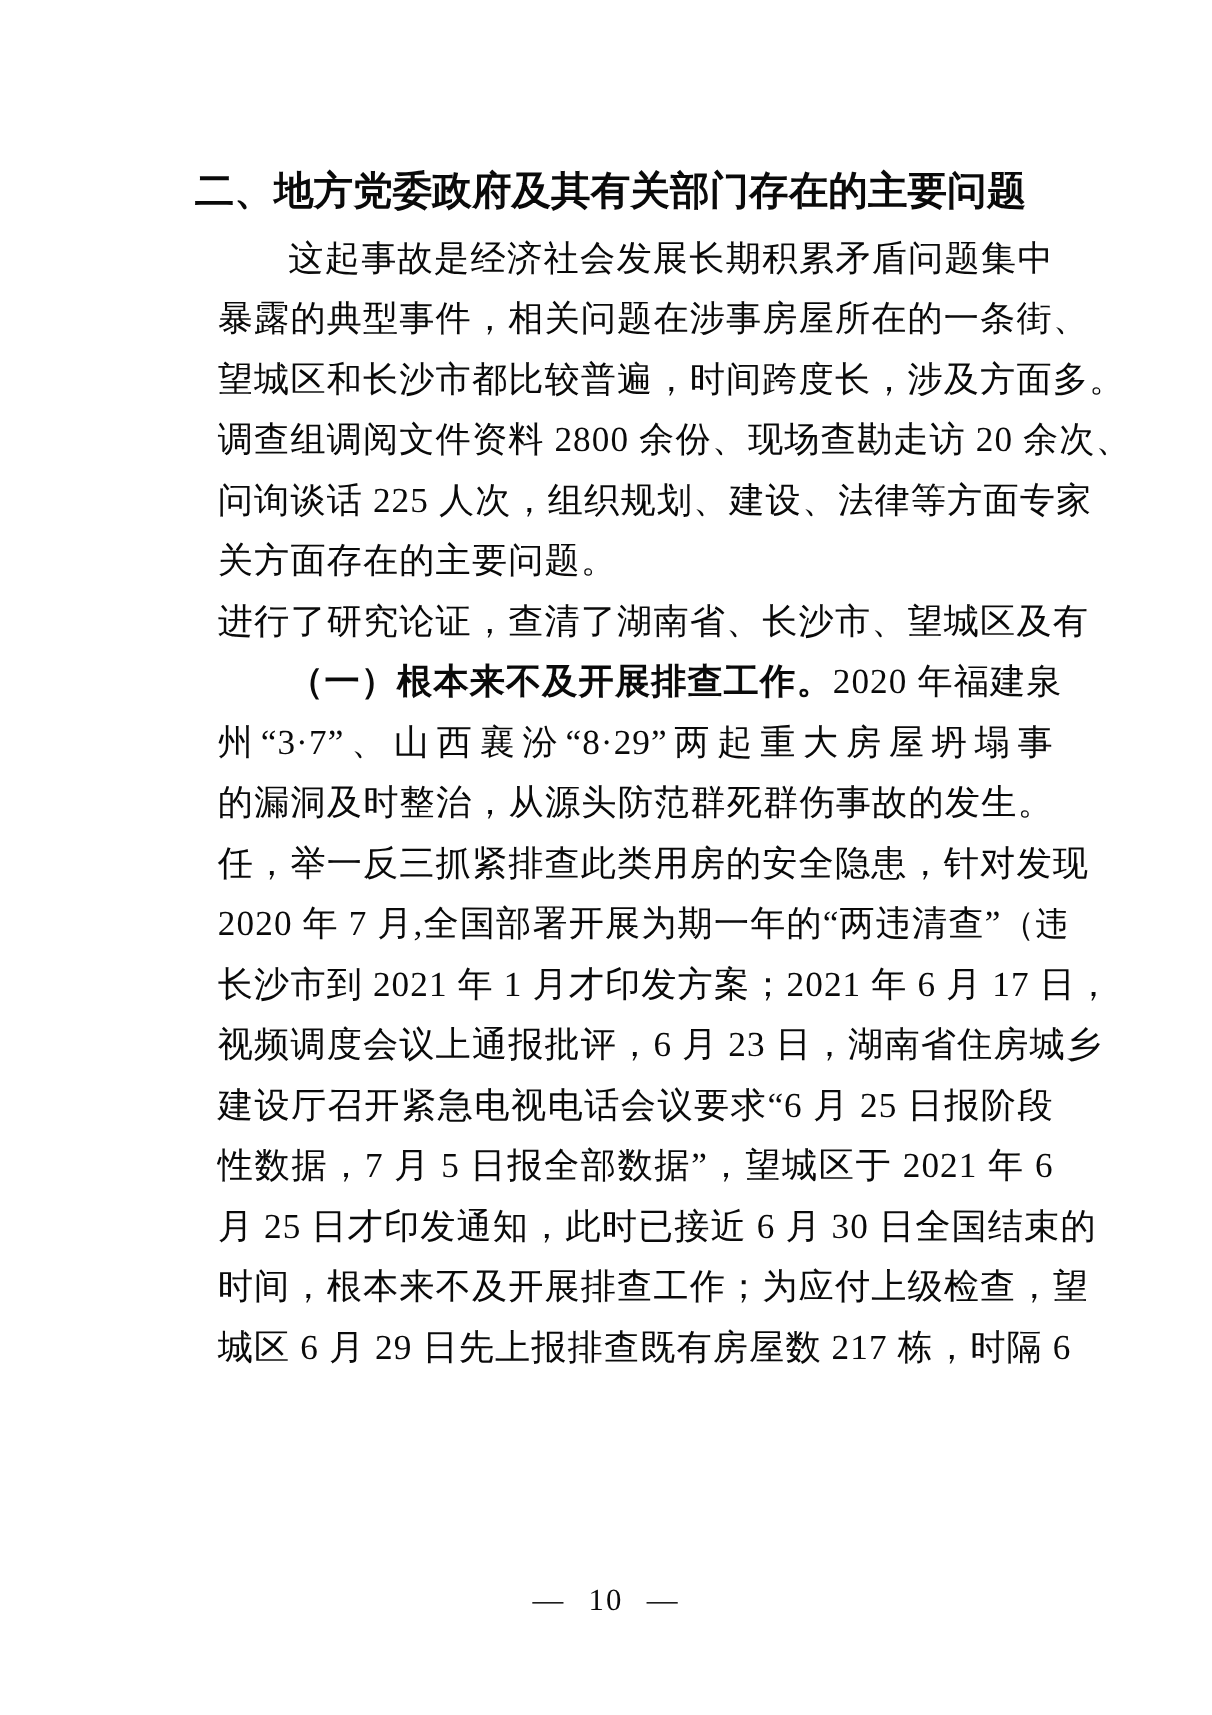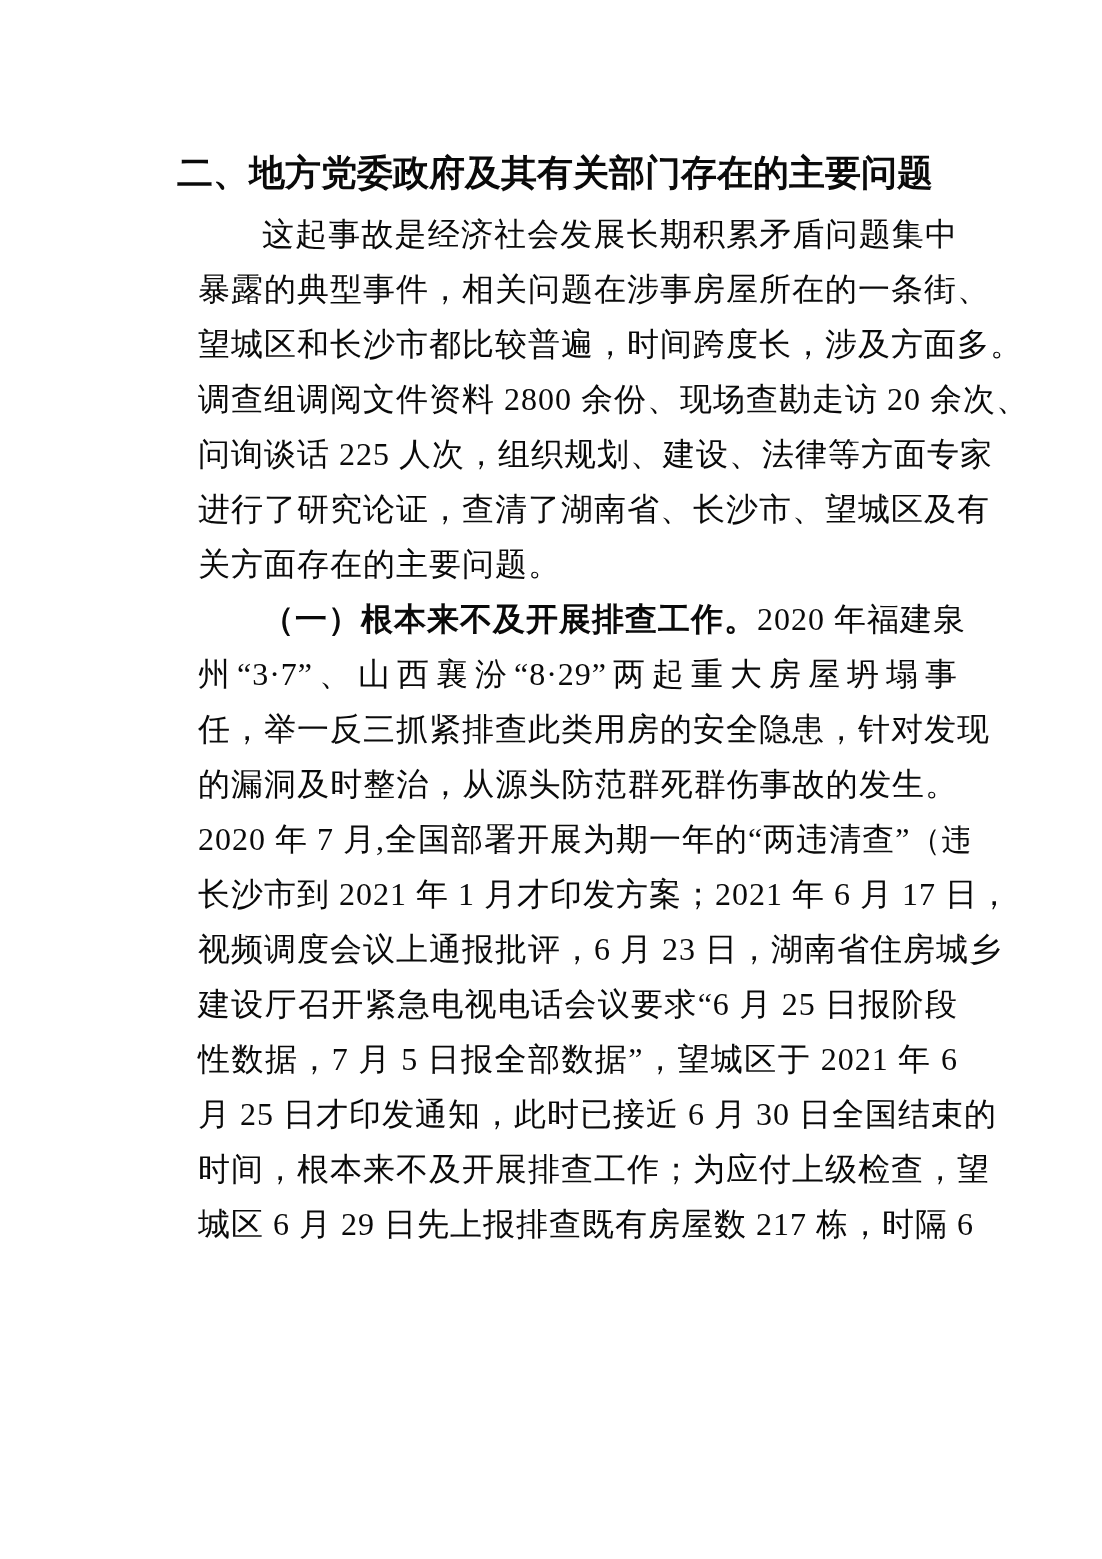--- a/index.html
+++ b/index.html
@@ -87,38 +87,38 @@
     </div>
     <div class="line">
       <span>望城区和长沙市都比较普遍，时间跨度长，涉及方面多。</span>
     </div>
     <div class="line">
       <span>调查组调阅文件资料 2800 余份、现场查勘走访 20 余次、</span>
     </div>
     <div class="line">
       <span>问询谈话 225 人次，组织规划、建设、法律等方面专家</span>
     </div>
+    <div class="line para-end">
+      <span>关方面存在的主要问题。</span>
+    </div>
     <div class="line">
       <span>进行了研究论证，查清了湖南省、长沙市、望城区及有</span>
-    </div>
-    <div class="line para-end">
-      <span>关方面存在的主要问题。</span>
     </div>
 
     <div class="line indent">
       <span class="bold-head">（一）根本来不及开展排查工作。</span><span>2020 年福建泉</span>
     </div>
     <div class="line">
       <span>州“3·7”、山西襄汾“8·29”两起重大房屋坍塌事</span>
     </div>
     <div class="line">
-      <span>任，举一反三抓紧排查此类用房的安全隐患，针对发现</span>
+      <span>的漏洞及时整治，从源头防范群死群伤事故的发生。</span>
     </div>
     <div class="line">
-      <span>的漏洞及时整治，从源头防范群死群伤事故的发生。</span>
+      <span>任，举一反三抓紧排查此类用房的安全隐患，针对发现</span>
     </div>
     <div class="line">
       <span>2020 年 7 月,全国部署开展为期一年的“两违清查”</span><span class="kai">（违</span>
     </div>
     <div class="line">
       <span>长沙市到 2021 年 1 月才印发方案；2021 年 6 月 17 日，</span>
     </div>
     <div class="line">
       <span>视频调度会议上通报批评，6 月 23 日，湖南省住房城乡</span>
     </div>
@@ -133,13 +133,14 @@
     </div>
     <div class="line">
       <span>时间，根本来不及开展排查工作；为应付上级检查，望</span>
     </div>
     <div class="line">
       <span>城区 6 月 29 日先上报排查既有房屋数 217 栋，时隔 6</span>
     </div>
 
   </div>
 
+  <div class="footer">— 10 —</div>
 </div>
 
 </body></html>

